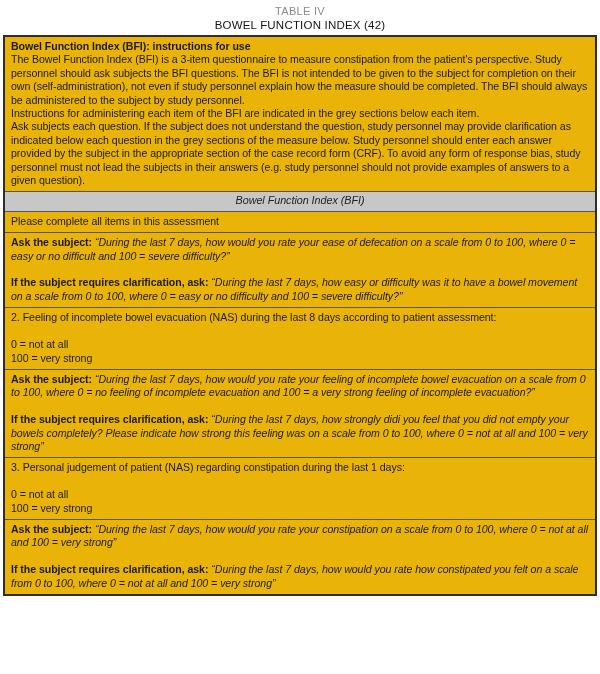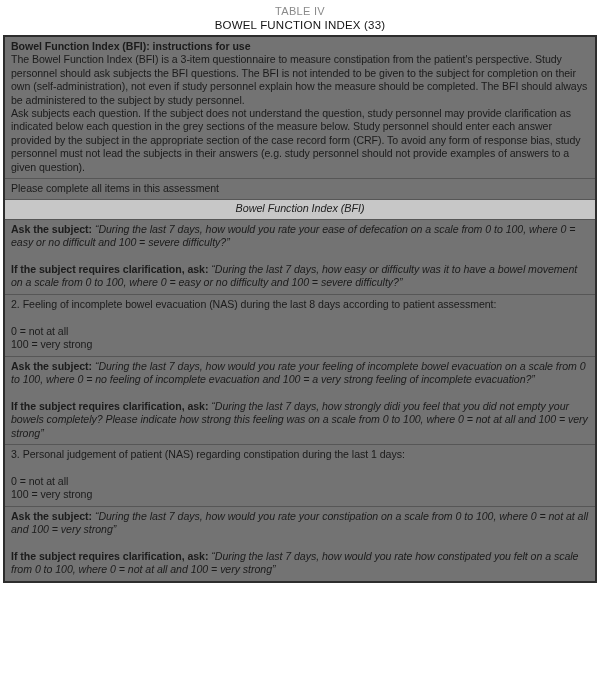--- a/index.html
+++ b/index.html
@@ -8,21 +8,21 @@
     font-family:"Liberation Sans", sans-serif;
     color:#1b1b1b;
     -webkit-font-smoothing:antialiased;
   }
   .page { box-sizing:border-box; width:600px; height:674px; padding:4px 3px 14px 3px; }
 
   .doc-title { text-align:center; margin-top:1px; }
   .doc-title .t1 { font-size:11px; line-height:13px; color:#8a8a8a; letter-spacing:.3px; }
   .doc-title .t2 { font-size:11.5px; line-height:14px; color:#141414; letter-spacing:.2px; }
 
-  .bfi-table { border:2px solid #2d2d2d; margin-top:3px; background:#737373; }
+  .bfi-table { border:2px solid #2d2d2d; margin-top:3px; background:#eab308; }
 
   .row {
     font-size:10.6px; line-height:13.4px; letter-spacing:-0.05px;
     padding:3px 6px 4px 6px;
     border-top:1px solid #565656;
   }
   .row.first { border-top:none; }
 
   .bold { font-weight:bold; }
   .quote { font-style:italic; }
@@ -40,34 +40,35 @@
 
   .caption { font-size:10.6px; letter-spacing:-0.05px; padding:3px 2px 0 2px; color:#1b1b1b; }
 </style>
 </head>
 <body>
 
 <div class="page">
 
   <div class="doc-title">
     <div class="t1">TABLE IV</div>
-    <div class="t2">BOWEL FUNCTION INDEX (33)</div>
+    <div class="t2">BOWEL FUNCTION INDEX (42)</div>
   </div>
 
   <div class="bfi-table">
 
     <div class="row first">
       <div class="bold">Bowel Function Index (BFI): instructions for use</div>
       <div>The Bowel Function Index (BFI) is a 3-item questionnaire to measure constipation from the patient's perspective. Study personnel should ask subjects the BFI questions. The BFI is not intended to be given to the subject for completion on their own (self-administration), not even if study personnel explain how the measure should be completed. The BFI should always be administered to the subject by study personnel.</div>
+      <div>Instructions for administering each item of the BFI are indicated in the grey sections below each item.</div>
       <div>Ask subjects each question. If the subject does not understand the question, study personnel may provide clarification as indicated below each question in the grey sections of the measure below. Study personnel should enter each answer provided by the subject in the appropriate section of the case record form (CRF). To avoid any form of response bias, study personnel must not lead the subjects in their answers (e.g. study personnel should not provide examples of answers to a given question).</div>
     </div>
 
+    <div class="row band">Bowel Function Index (BFI)</div>
+
     <div class="row">Please complete all items in this assessment</div>
-
-    <div class="row band">Bowel Function Index (BFI)</div>
 
     <div class="row">
       <div><span class="bold">Ask the subject:</span> <span class="quote">“During the last 7 days, how would you rate your ease of defecation on a scale from 0 to 100, where 0 = easy or no difficult and 100 = severe difficulty?”</span></div>
       <div class="gap"></div>
       <div><span class="bold">If the subject requires clarification, ask:</span> <span class="quote">“During the last 7 days, how easy or difficulty was it to have a bowel movement on a scale from 0 to 100, where 0 = easy or no difficulty and 100 = severe difficulty?”</span></div>
     </div>
 
     <div class="row">
       <div>2. Feeling of incomplete bowel evacuation (NAS) during the last 8 days according to patient assessment:</div>
       <div class="gap"></div>

